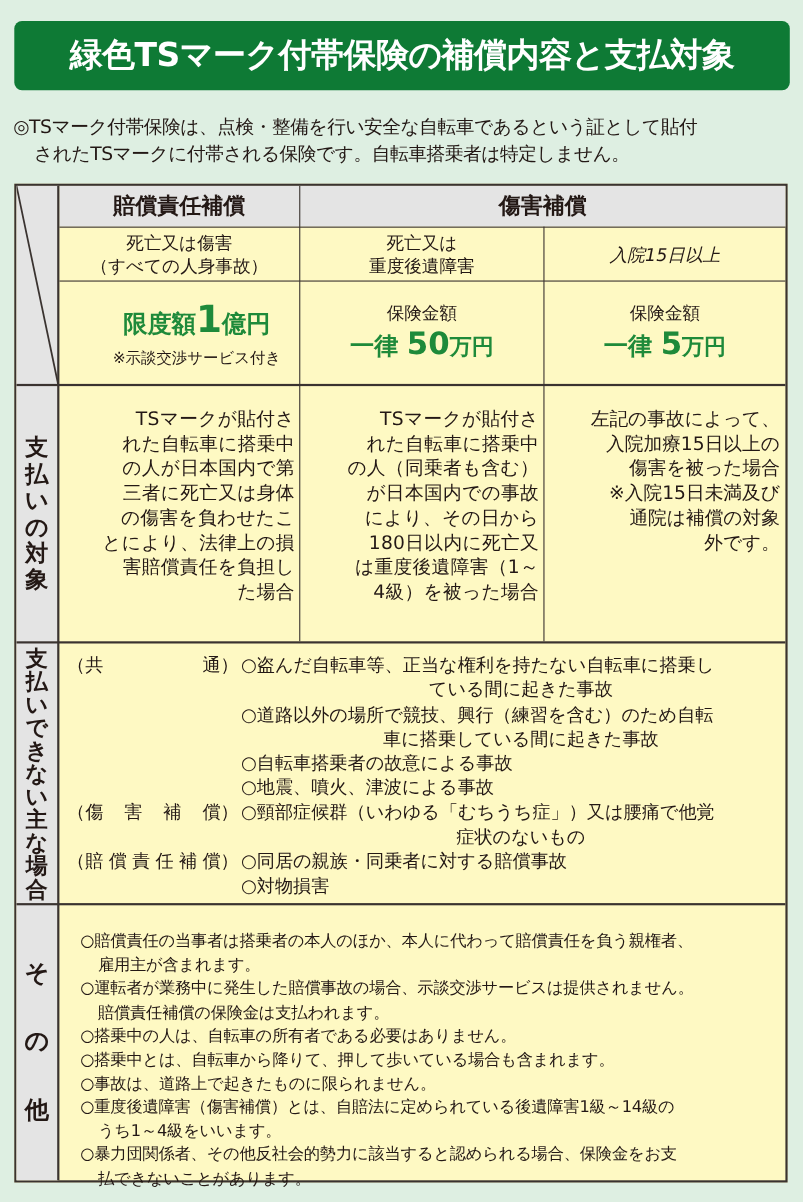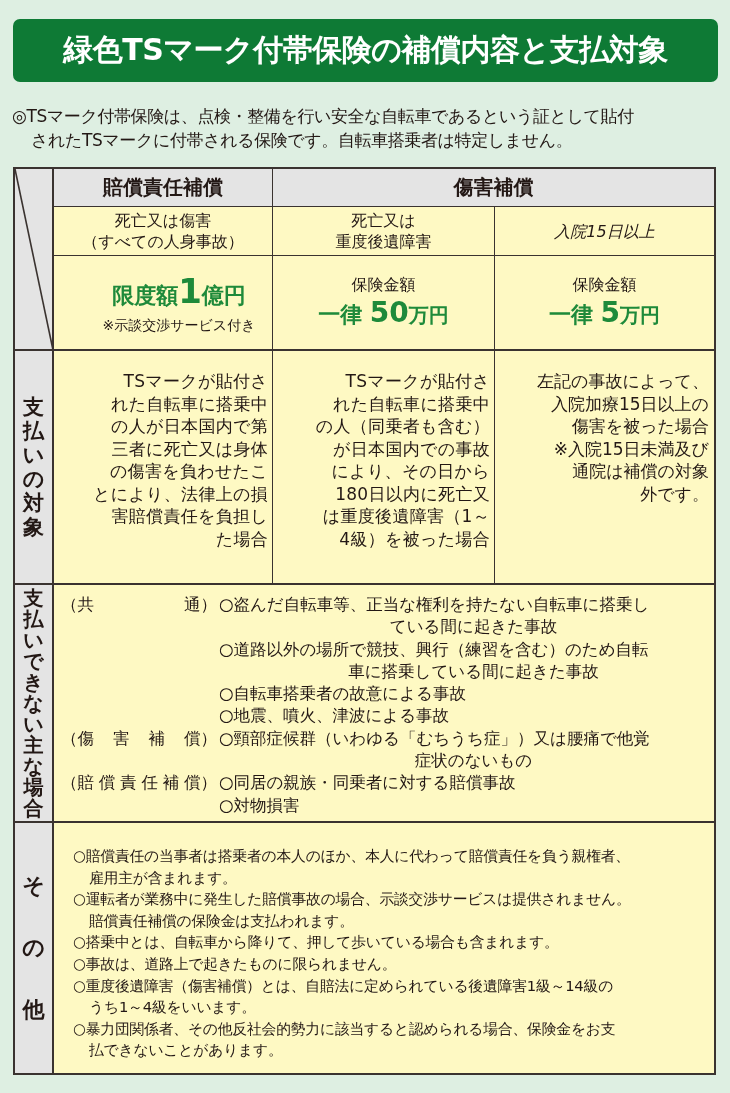--- a/index.html
+++ b/index.html
@@ -228,20 +228,21 @@
     <span>の</span>
     <span style="height:40px;"></span>
     <span>他</span>
   </div>
 
   <div class="other" style="left:58px;top:660px;width:640px;margin-top:16px;">
     <span class="item">○賠償責任の当事者は搭乗者の本人のほか、本人に代わって賠償責任を負う親権者、</span>
     <span class="indent">雇用主が含まれます。</span>
     <span class="item">○運転者が業務中に発生した賠償事故の場合、示談交渉サービスは提供されません。</span>
     <span class="indent">賠償責任補償の保険金は支払われます。</span>
+    <span class="item">○搭乗中の人は、自転車の所有者である必要はありません。</span>
     <span class="item">○搭乗中とは、自転車から降りて、押して歩いている場合も含まれます。</span>
     <span class="item">○事故は、道路上で起きたものに限られません。</span>
     <span class="item">○重度後遺障害（傷害補償）とは、自賠法に定められている後遺障害1級～14級の</span>
     <span class="indent">うち1～4級をいいます。</span>
     <span class="item">○暴力団関係者、その他反社会的勢力に該当すると認められる場合、保険金をお支</span>
     <span class="indent">払できないことがあります。</span>
   </div>
 </div>
 
 </body></html>

